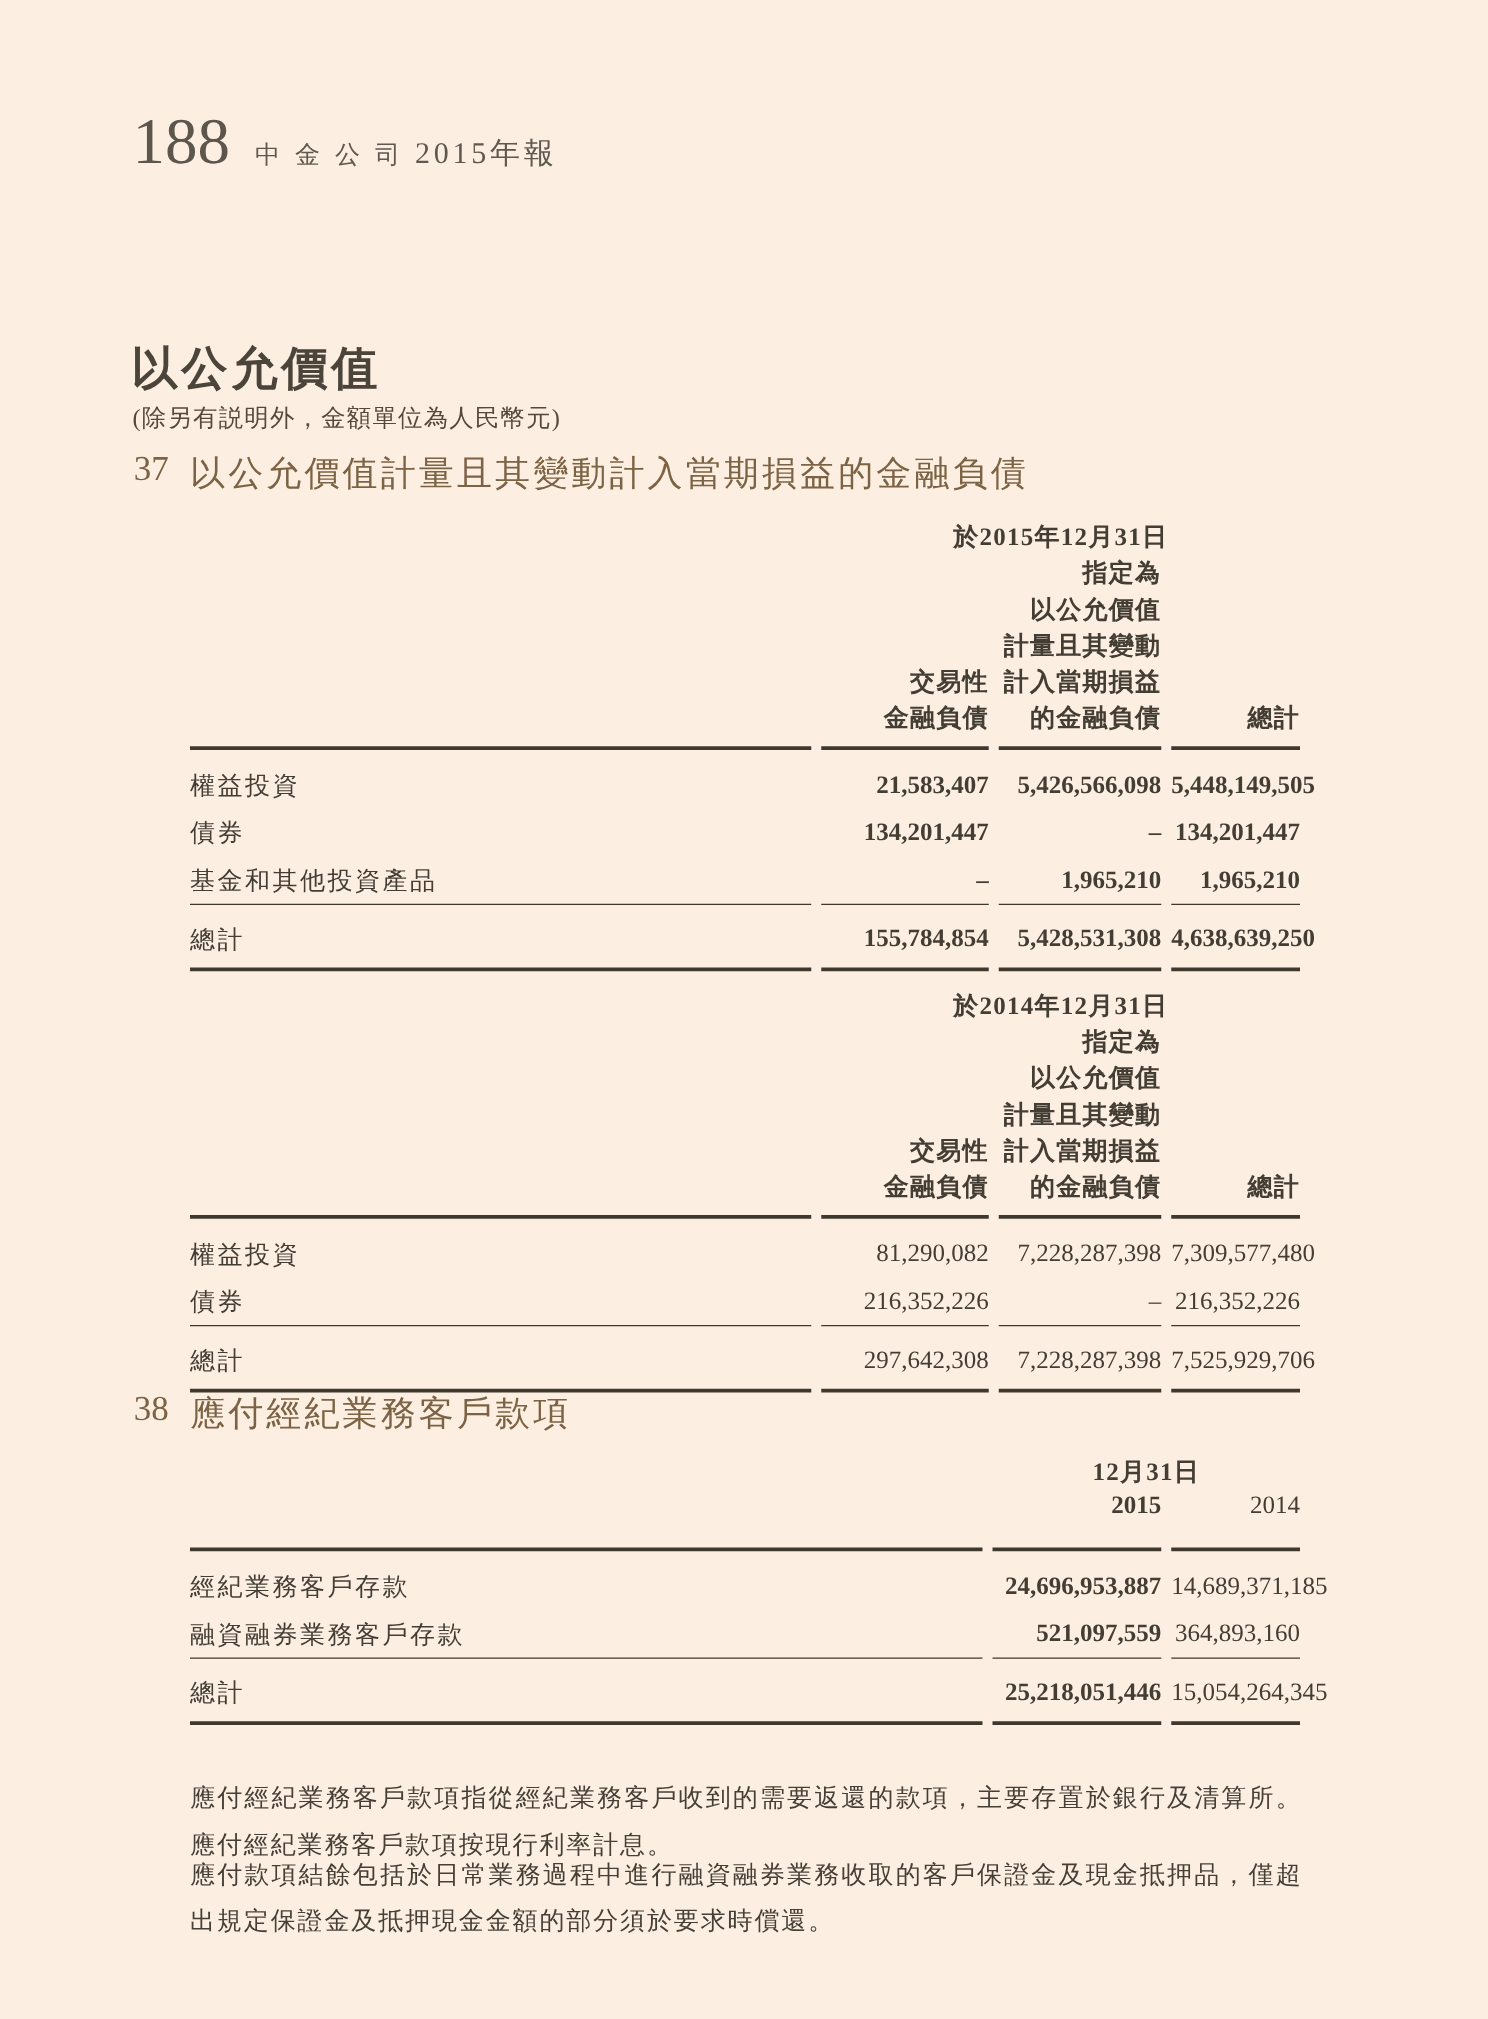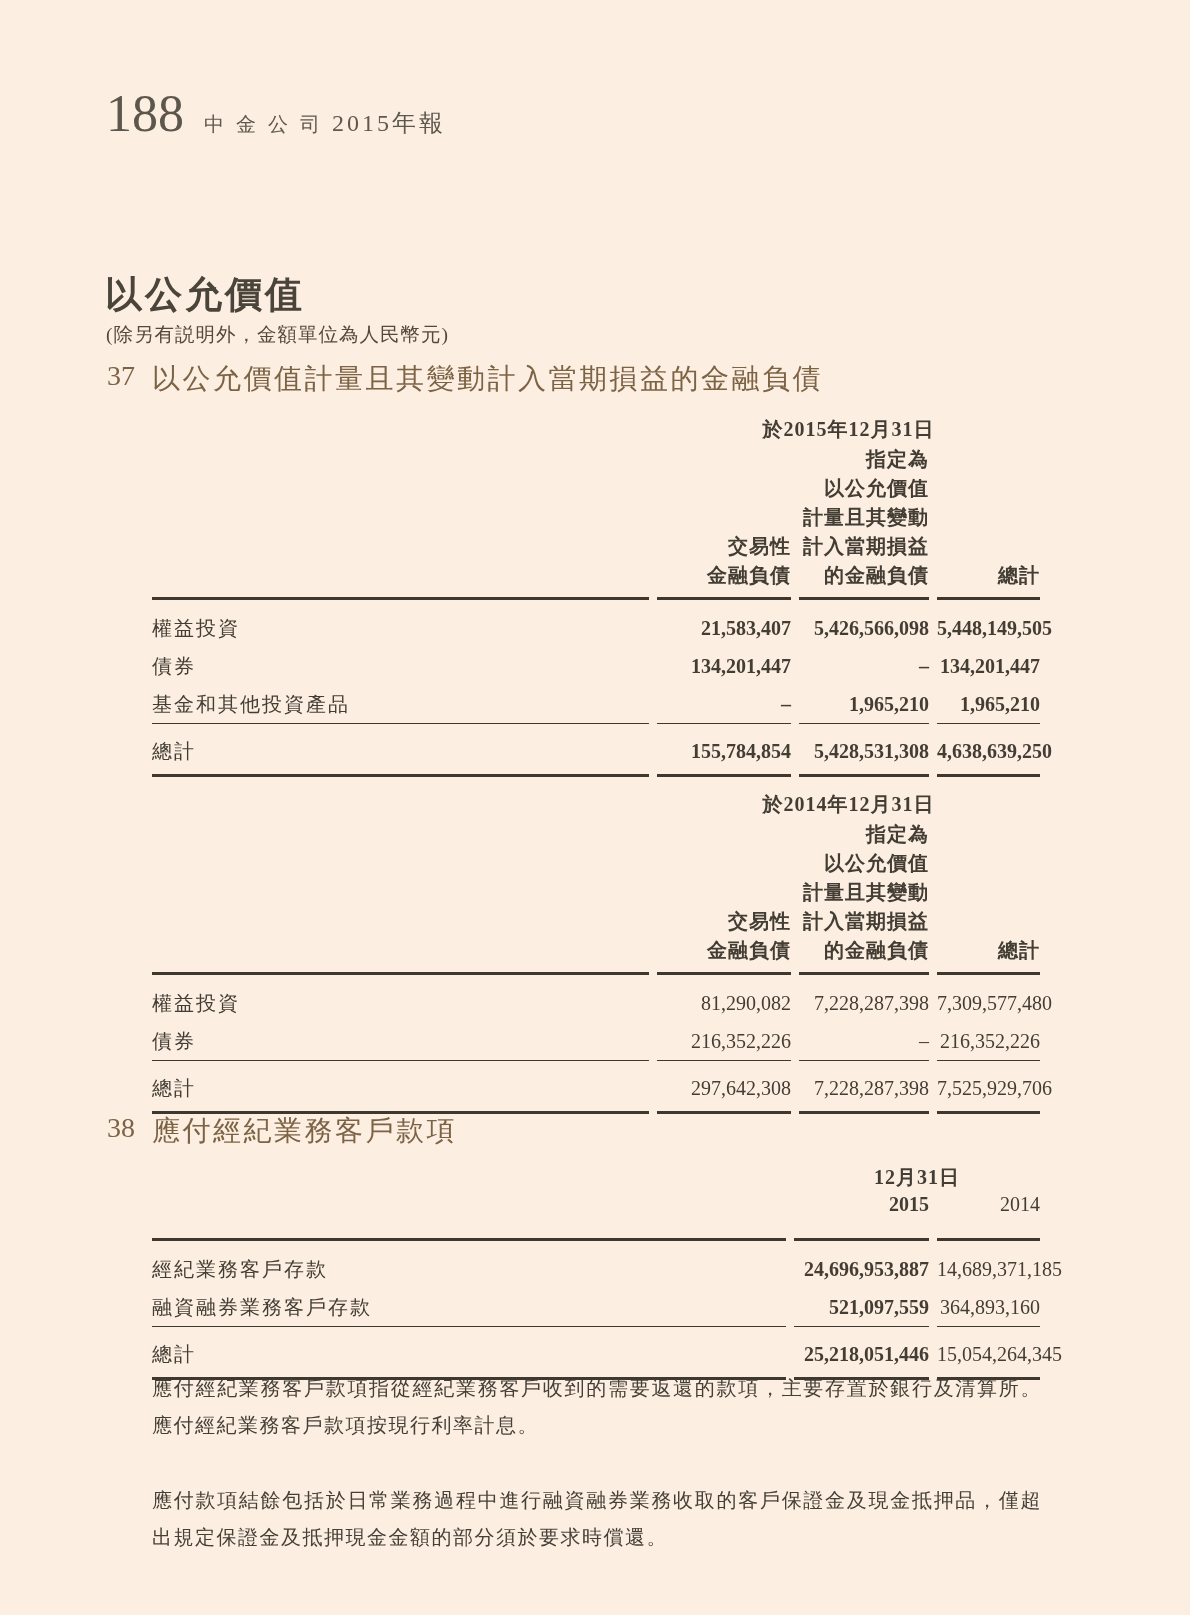--- a/index.html
+++ b/index.html
@@ -43,21 +43,21 @@
   tr.datarow td { padding:6px 0 5px; }
   tr.firstrow td { padding-top:15px; }
   tr.lastrow td { border-bottom:1px solid #3e382f; }
   tr.totalrow td { padding:14px 0 9px; border-bottom:3px solid #3e382f; }
   .bold-nums td.num { font-weight:bold; }
   td.b { font-weight:bold; }
   tr.yearrow td { padding-bottom:22px; border-bottom:3px solid #3e382f; text-align:right; height:34px; vertical-align:bottom; }
 
   
   .note-para { position:absolute; left:152px; width:890px; font-size:20px; line-height:37px; text-align:justify; letter-spacing:1.5px; color:#453f36; }
-  .p1 { top:1370px; }
+  .p1 { top:1421px; }
   .p2 { top:1482px; }
 </style>
 </head>
 <body>
 
 <div class="page">
 
   <div class="running-head">
     <span class="pageno">188</span>
     <span class="run-co">中金公司</span>

